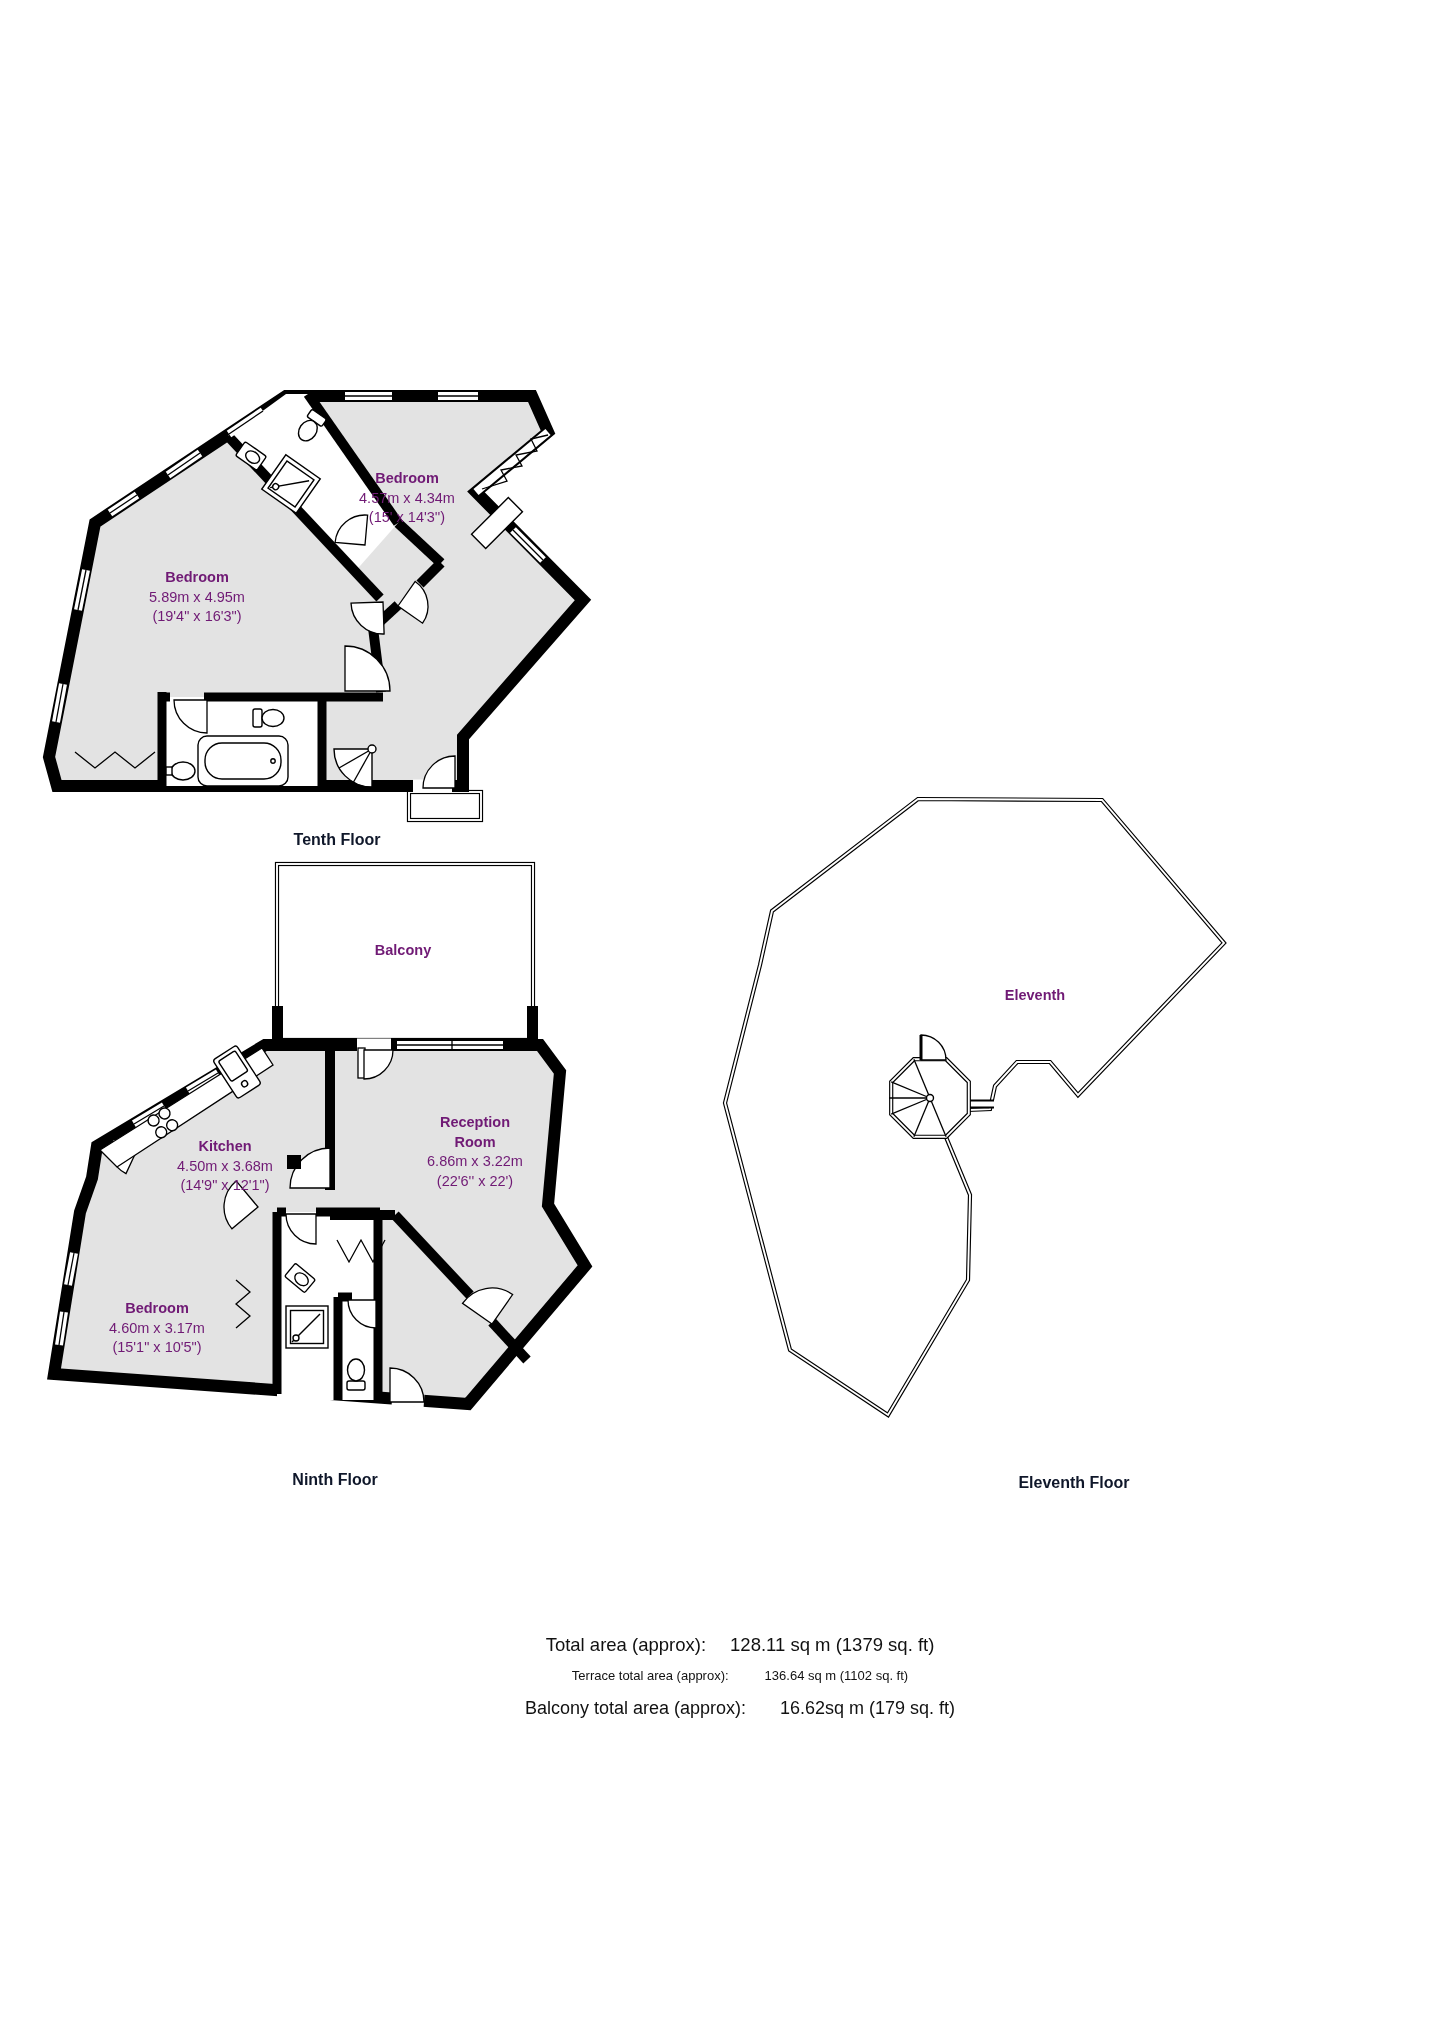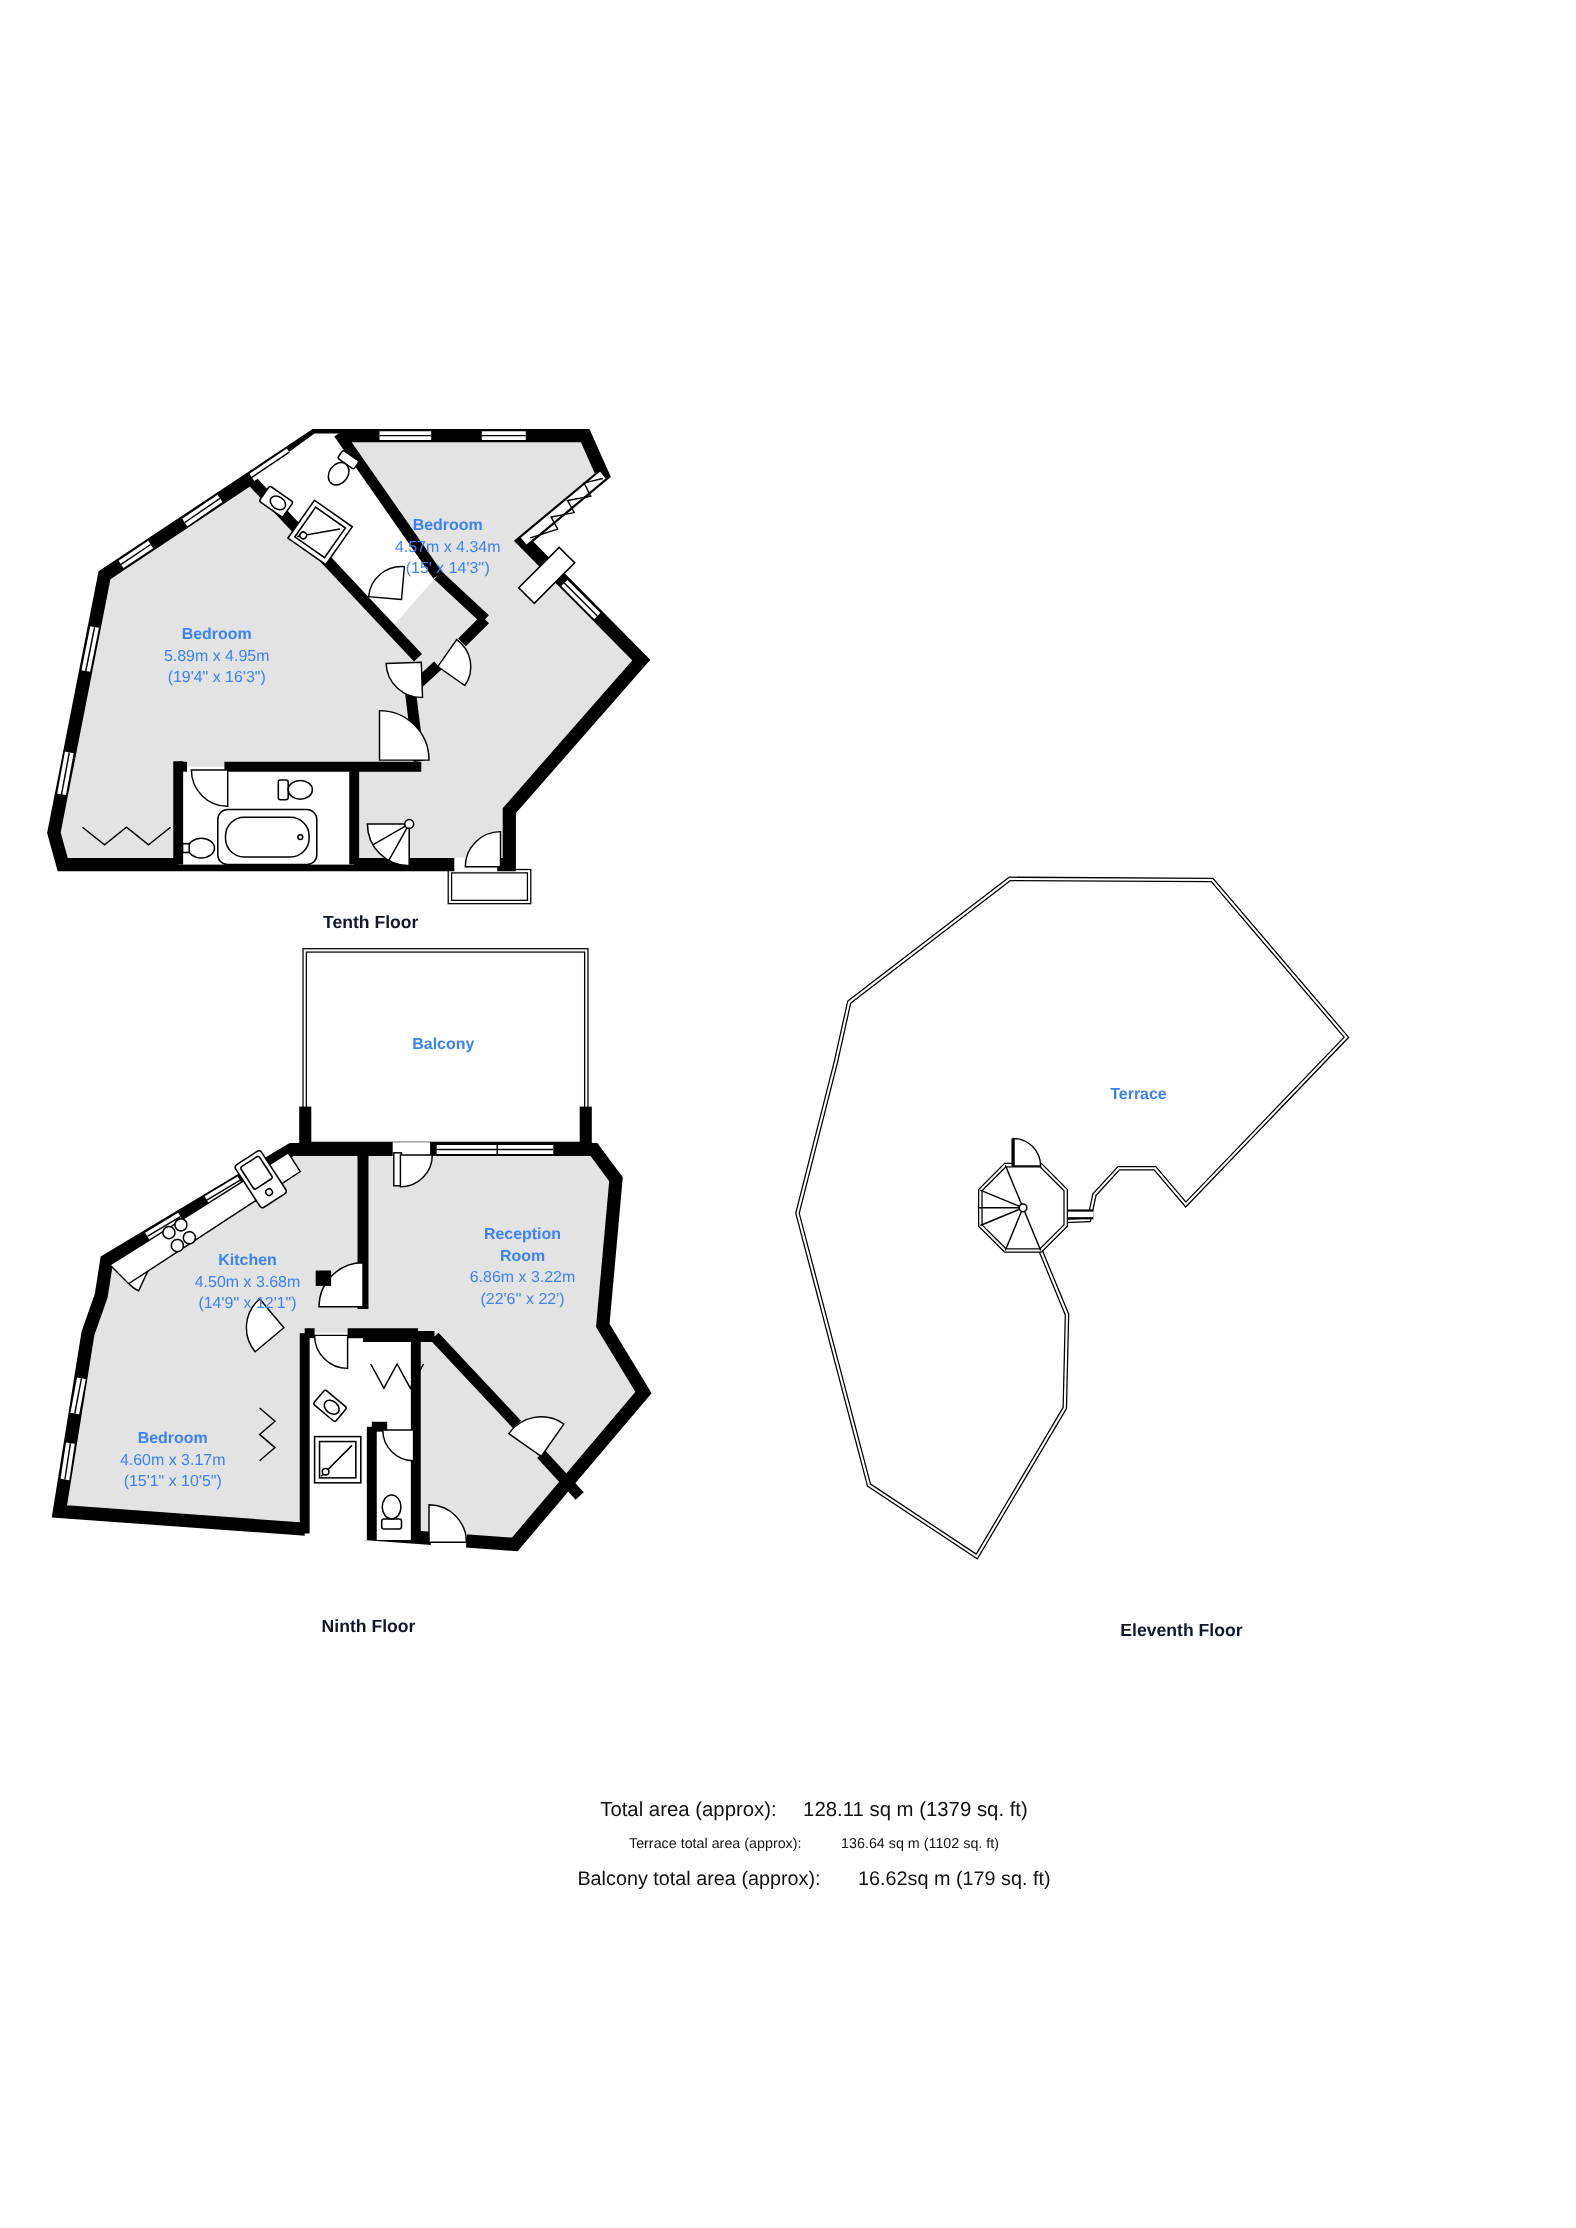--- a/index.html
+++ b/index.html
@@ -11,21 +11,21 @@
   .winw{stroke:#fff;stroke-width:8;fill:none;}
   .winw13{stroke:#fff;stroke-width:13;fill:none;}
   .winc{stroke:#000;stroke-width:1.3;fill:none;}
   .thin{stroke:#000;stroke-width:1.3;fill:none;}
   .door{fill:#fff;stroke:#000;stroke-width:1.3;}
   .fx{fill:#fff;stroke:#000;stroke-width:1.4;}
   .dblb{fill:#fff;stroke:#000;stroke-width:4.2;}
   .dblw{fill:none;stroke:#fff;stroke-width:1.9;}
   
   .lbl{position:absolute;transform:translateX(-50%);text-align:center;white-space:nowrap;
-       font-size:14.5px;line-height:19.5px;color:#3b82f6;}
+       font-size:14.5px;line-height:19.5px;color:#701a75;}
   .lbl .nm{font-weight:bold;}
   .floorlbl{position:absolute;transform:translateX(-50%);white-space:nowrap;
             font-weight:bold;font-size:16px;color:#0f172a;}
   .totline{position:absolute;left:740px;transform:translateX(-50%);display:flex;
            white-space:nowrap;align-items:baseline;color:#111;}
   .tot1{top:1634px;font-size:18.5px;gap:24px;}
   .tot2{top:1668px;font-size:13px;gap:36px;}
   .tot3{top:1698px;font-size:18px;gap:34px;}
 </style>
 </head>
@@ -267,21 +267,21 @@
 
 <div class="lbl" style="left:157px;top:1299px;">
   <div class="nm">Bedroom</div>
   <div>4.60m x 3.17m</div>
   <div>(15'1" x 10'5")</div>
 </div>
 
 <div class="floorlbl" style="left:335px;top:1471px;">Ninth Floor</div>
 
 <div class="lbl" style="left:1035px;top:986px;">
-  <div class="nm">Terrace</div>
+  <div class="nm">Eleventh</div>
 </div>
 
 <div class="floorlbl" style="left:1074px;top:1474px;">Eleventh Floor</div>
 
 <div class="totline tot1">
   <span>Total area (approx):</span>
   <span>128.11 sq m (1379 sq. ft)</span>
 </div>
 <div class="totline tot2">
   <span>Terrace total area (approx):</span>

